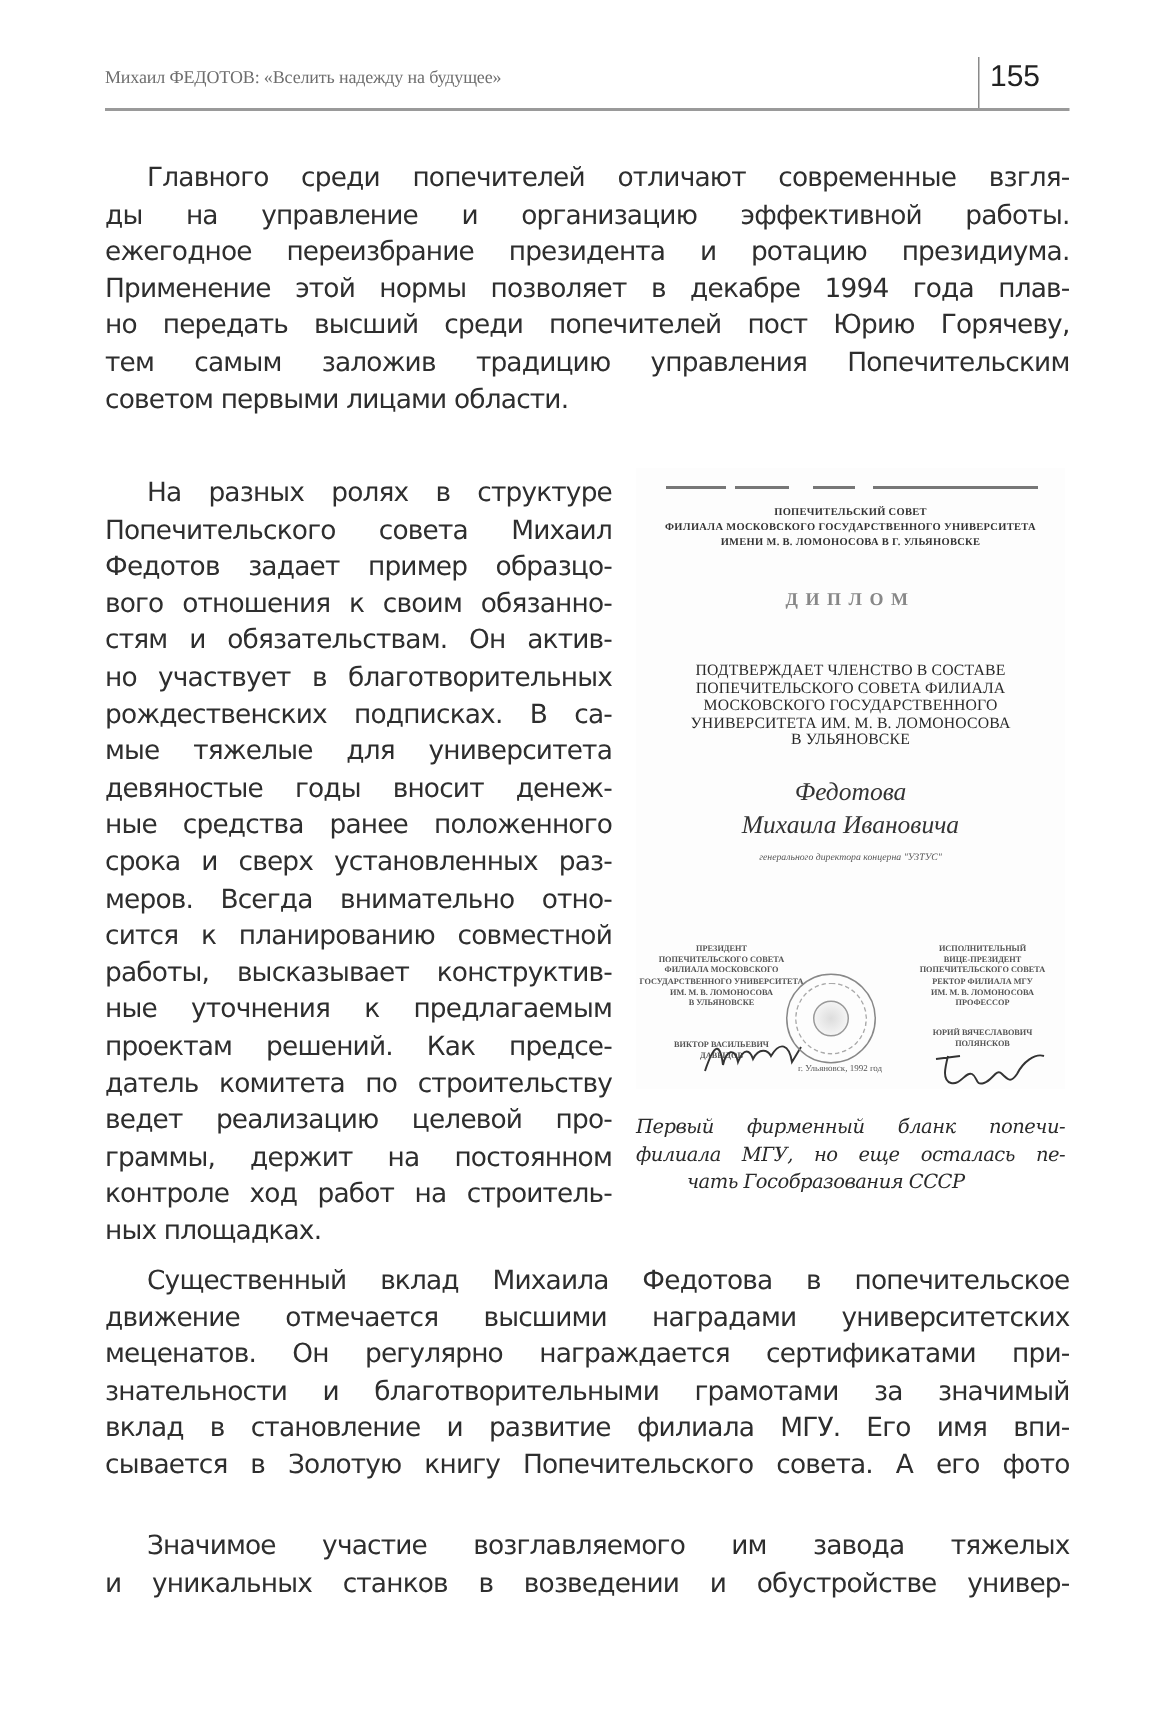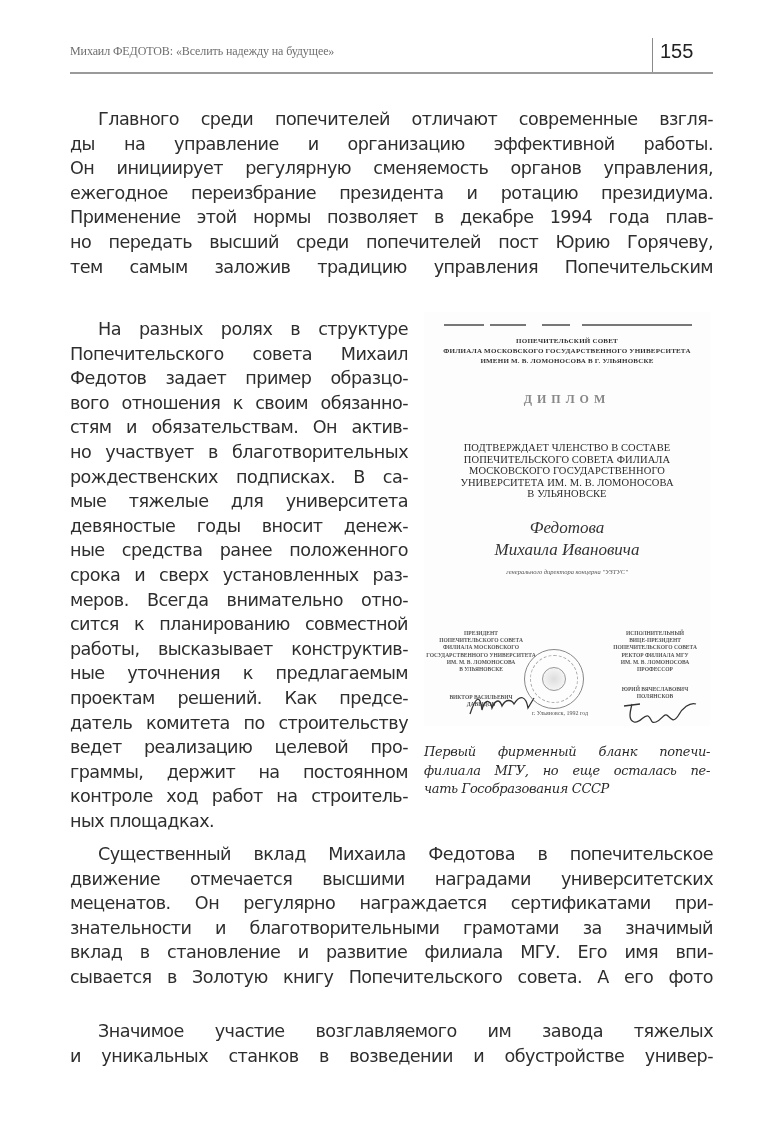--- a/index.html
+++ b/index.html
@@ -86,39 +86,39 @@
     position: absolute; left: 108px; top: 398px; font-family: "Liberation Serif", serif; font-size: 6px; color: #555;
   }
   .signature { position: absolute; }
 
   .caption {
     position: absolute; left: 424px; top: 743px; width: 286px;
     font-family: "DejaVu Serif", serif; font-style: italic; font-size: 13px; line-height: 18.6px; color: #2a2a2a;
     letter-spacing: -0.35px;
   }
   .caption .line { display: block; white-space: nowrap; text-align: justify; text-align-last: justify; }
-  .caption .line.last { text-align-last: left; }
+  .caption .line.last { text-align-last: left; margin-left: 34px; }
 </style>
 </head>
 <body>
 
 <div class="header">
   <span class="header-title">Михаил ФЕДОТОВ: «Вселить надежду на будущее»</span>
   <span class="header-sep"></span>
   <span class="page-number">155</span>
 </div>
 
 <div class="para p1">
   <span class="line indent">Главного среди попечителей отличают современные взгля-</span>
   <span class="line">ды на управление и организацию эффективной работы.</span>
-  <span class="line">Он инициирует регулярную сменяемость органов управления,</span>
   <span class="line">ежегодное переизбрание президента и ротацию президиума.</span>
   <span class="line">Применение этой нормы позволяет в декабре 1994 года плав-</span>
   <span class="line">но передать высший среди попечителей пост Юрию Горячеву,</span>
   <span class="line">тем самым заложив традицию управления Попечительским</span>
+  <span class="line last">советом первыми лицами области.</span>
 </div>
 
 <div class="para p2">
   <span class="line indent">На разных ролях в структуре</span>
   <span class="line">Попечительского совета Михаил</span>
   <span class="line">Федотов задает пример образцо-</span>
   <span class="line">вого отношения к своим обязанно-</span>
   <span class="line">стям и обязательствам. Он актив-</span>
   <span class="line">но участвует в благотворительных</span>
   <span class="line">рождественских подписках. В са-</span>

